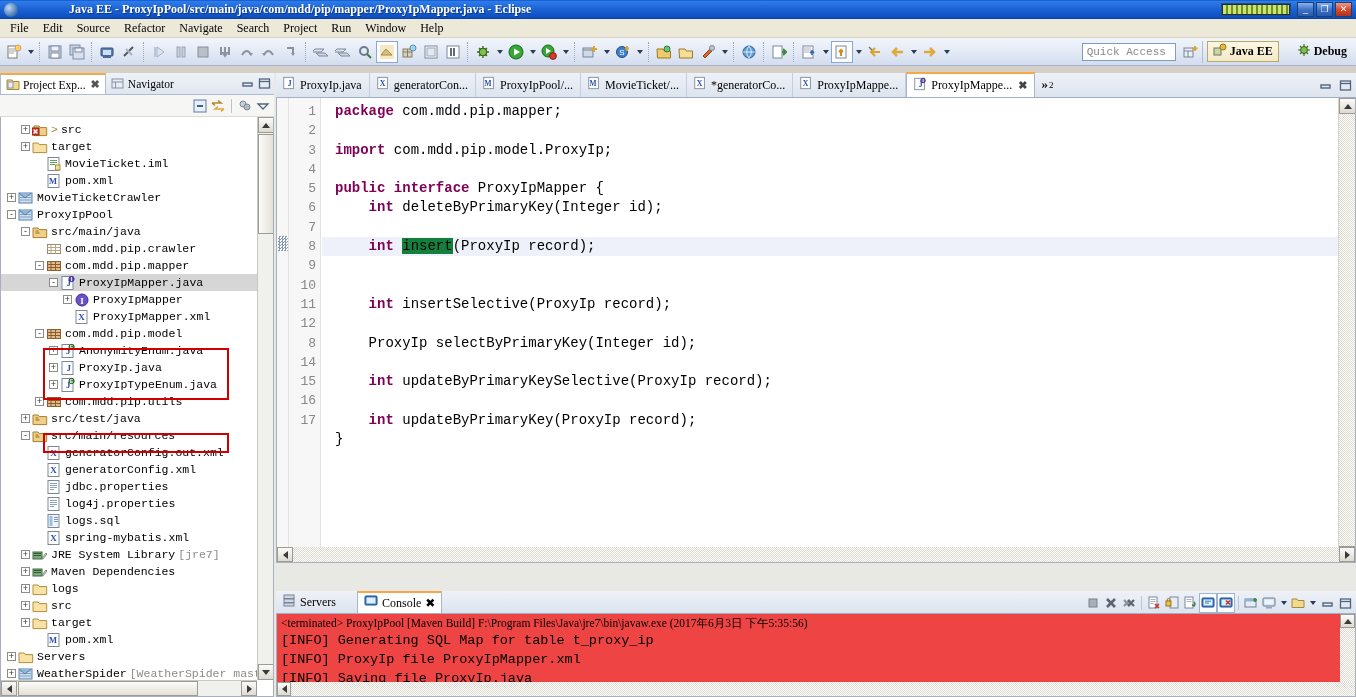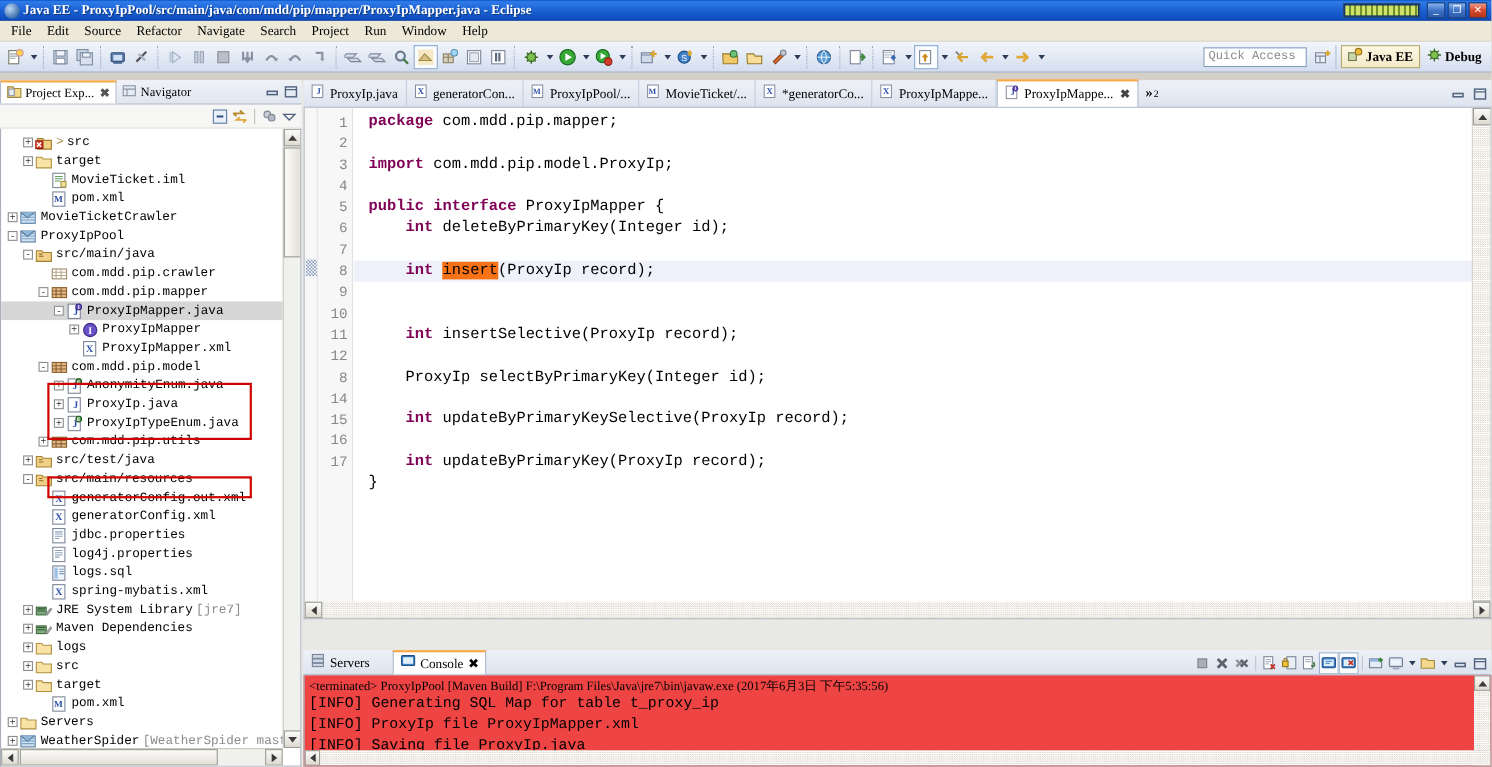--- a/index.html
+++ b/index.html
@@ -26,20 +26,21 @@
     border-radius: 50%;
     background: radial-gradient(circle at 35% 35%, #bfd8f5, #3d6fae 70%, #24456e);
     flex: 0 0 auto;
   }
   .title-text {
     font-family: "Liberation Serif", serif;
     font-weight: bold; font-size: 12px;
     white-space: nowrap; overflow: hidden;
     letter-spacing: 0px;
     text-shadow: 1px 1px 0 rgba(0,0,0,0.4);
+    margin-left: 48px;
   }
   .title-spacer { flex: 1 1 auto; }
   .title-progress {
     width: 70px; height: 13px; margin-right: 6px;
     border: 1px solid #2b4a72;
     background: #103060;
     padding: 1px;
     display: flex; align-items: center;
   }
   .title-progress i {
@@ -106,21 +107,21 @@
     width: 94px; height: 18px; background: #fff;
     border: 1px solid #7f9db9;
     font-size: 11px; color: #8a8a8a;
     padding: 1px 4px; margin-right: 4px;
     font-family: "Liberation Mono", monospace;
     line-height: 15px;
     flex: 0 0 auto;
   }
   .persp-bar {
     display: flex; align-items: center; height: 22px;
-    border-left: 1px solid #b2bfd4; padding-left: 4px; gap: 0;
+    border-left: 1px solid #b2bfd4; padding-left: 4px; gap: 12px;
     flex: 0 0 auto;
   }
   .persp-btn {
     display: flex; align-items: center; gap: 3px;
     height: 21px; padding: 0 5px; cursor: pointer;
     font-family: "Liberation Serif", serif; font-size: 12px; font-weight: bold;
     border: 1px solid transparent;
   }
   .persp-btn.active { border: 1px solid #b8a86a; background: linear-gradient(to bottom,#fdf7e2,#f3e9c8); }
 
@@ -304,21 +305,21 @@
     line-height: 19.3px;
     white-space: pre;
     color: #000;
   }
   .code .kw { color: #7f0055; font-weight: bold; }
   .code .ln-hl {
     display: block; background: #eef1fa;
     margin-left: -13px; padding-left: 13px;
     margin-right: -18px;
   }
-  .sel { background: #f97316; }
+  .sel { background: #15803d; }
   .cur-line-marker {
     position: absolute; left: 1px; top: 4px; width: 10px; height: 100%;
   }
   .cur-line-marker i {
     position: absolute; left: 0; width: 10px; height: 15px;
     background: repeating-conic-gradient(#8899bb 0% 25%, #ffffff 0% 50%) 0 0/3px 3px;
   }
   .editor-vscroll {
     position: absolute; right: 0; top: 0; bottom: 0; width: 17px;
     background: repeating-conic-gradient(#dedbd0 0% 25%, #ffffff 0% 50%) 0 0/2px 2px;

